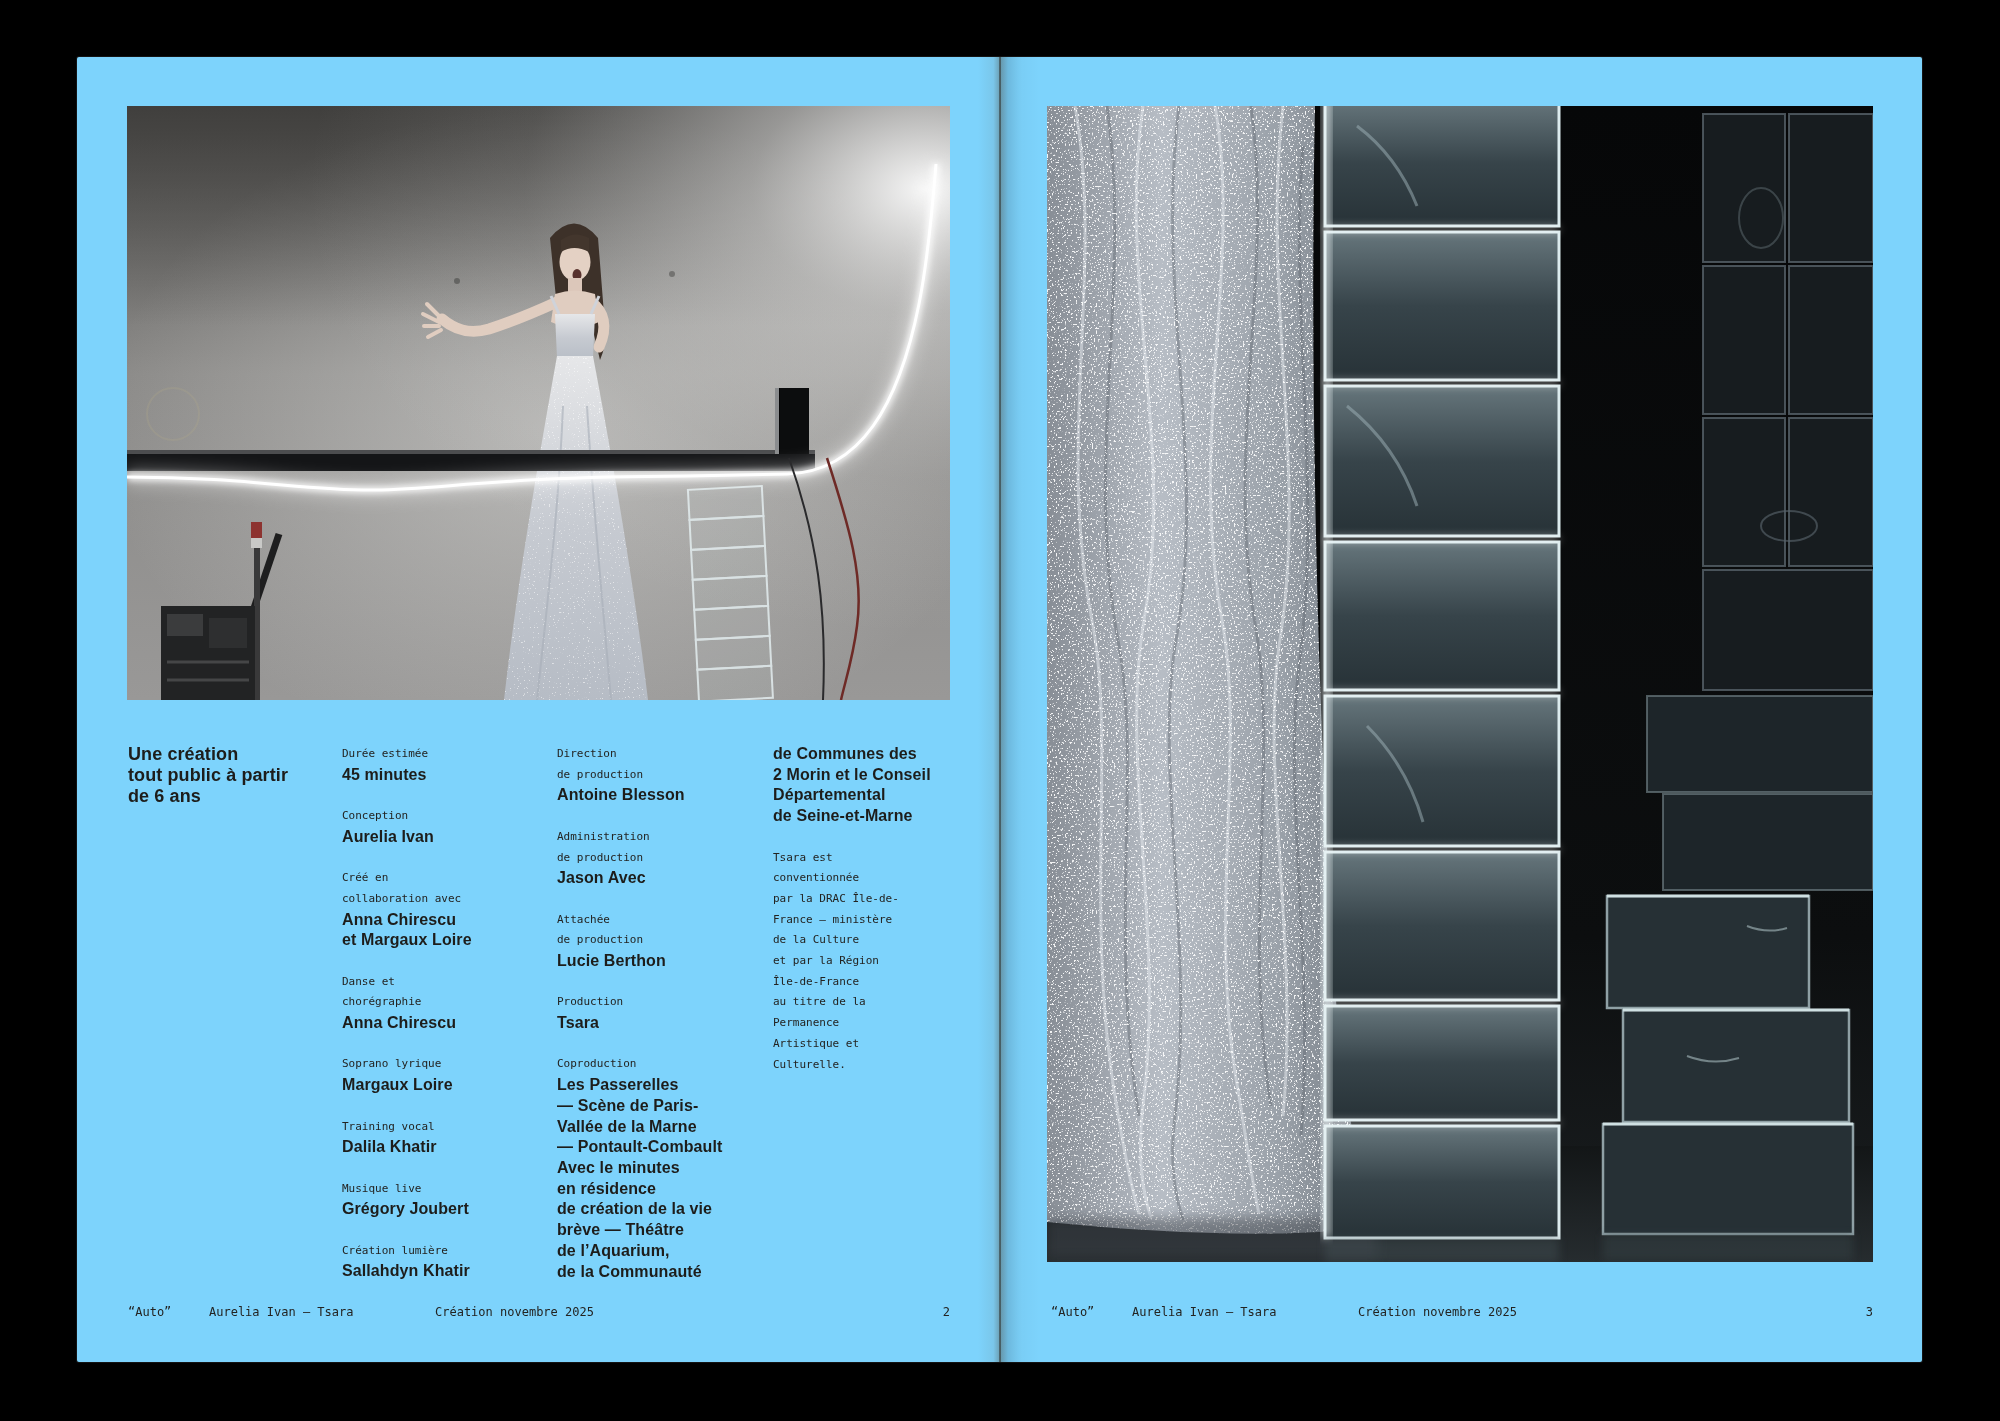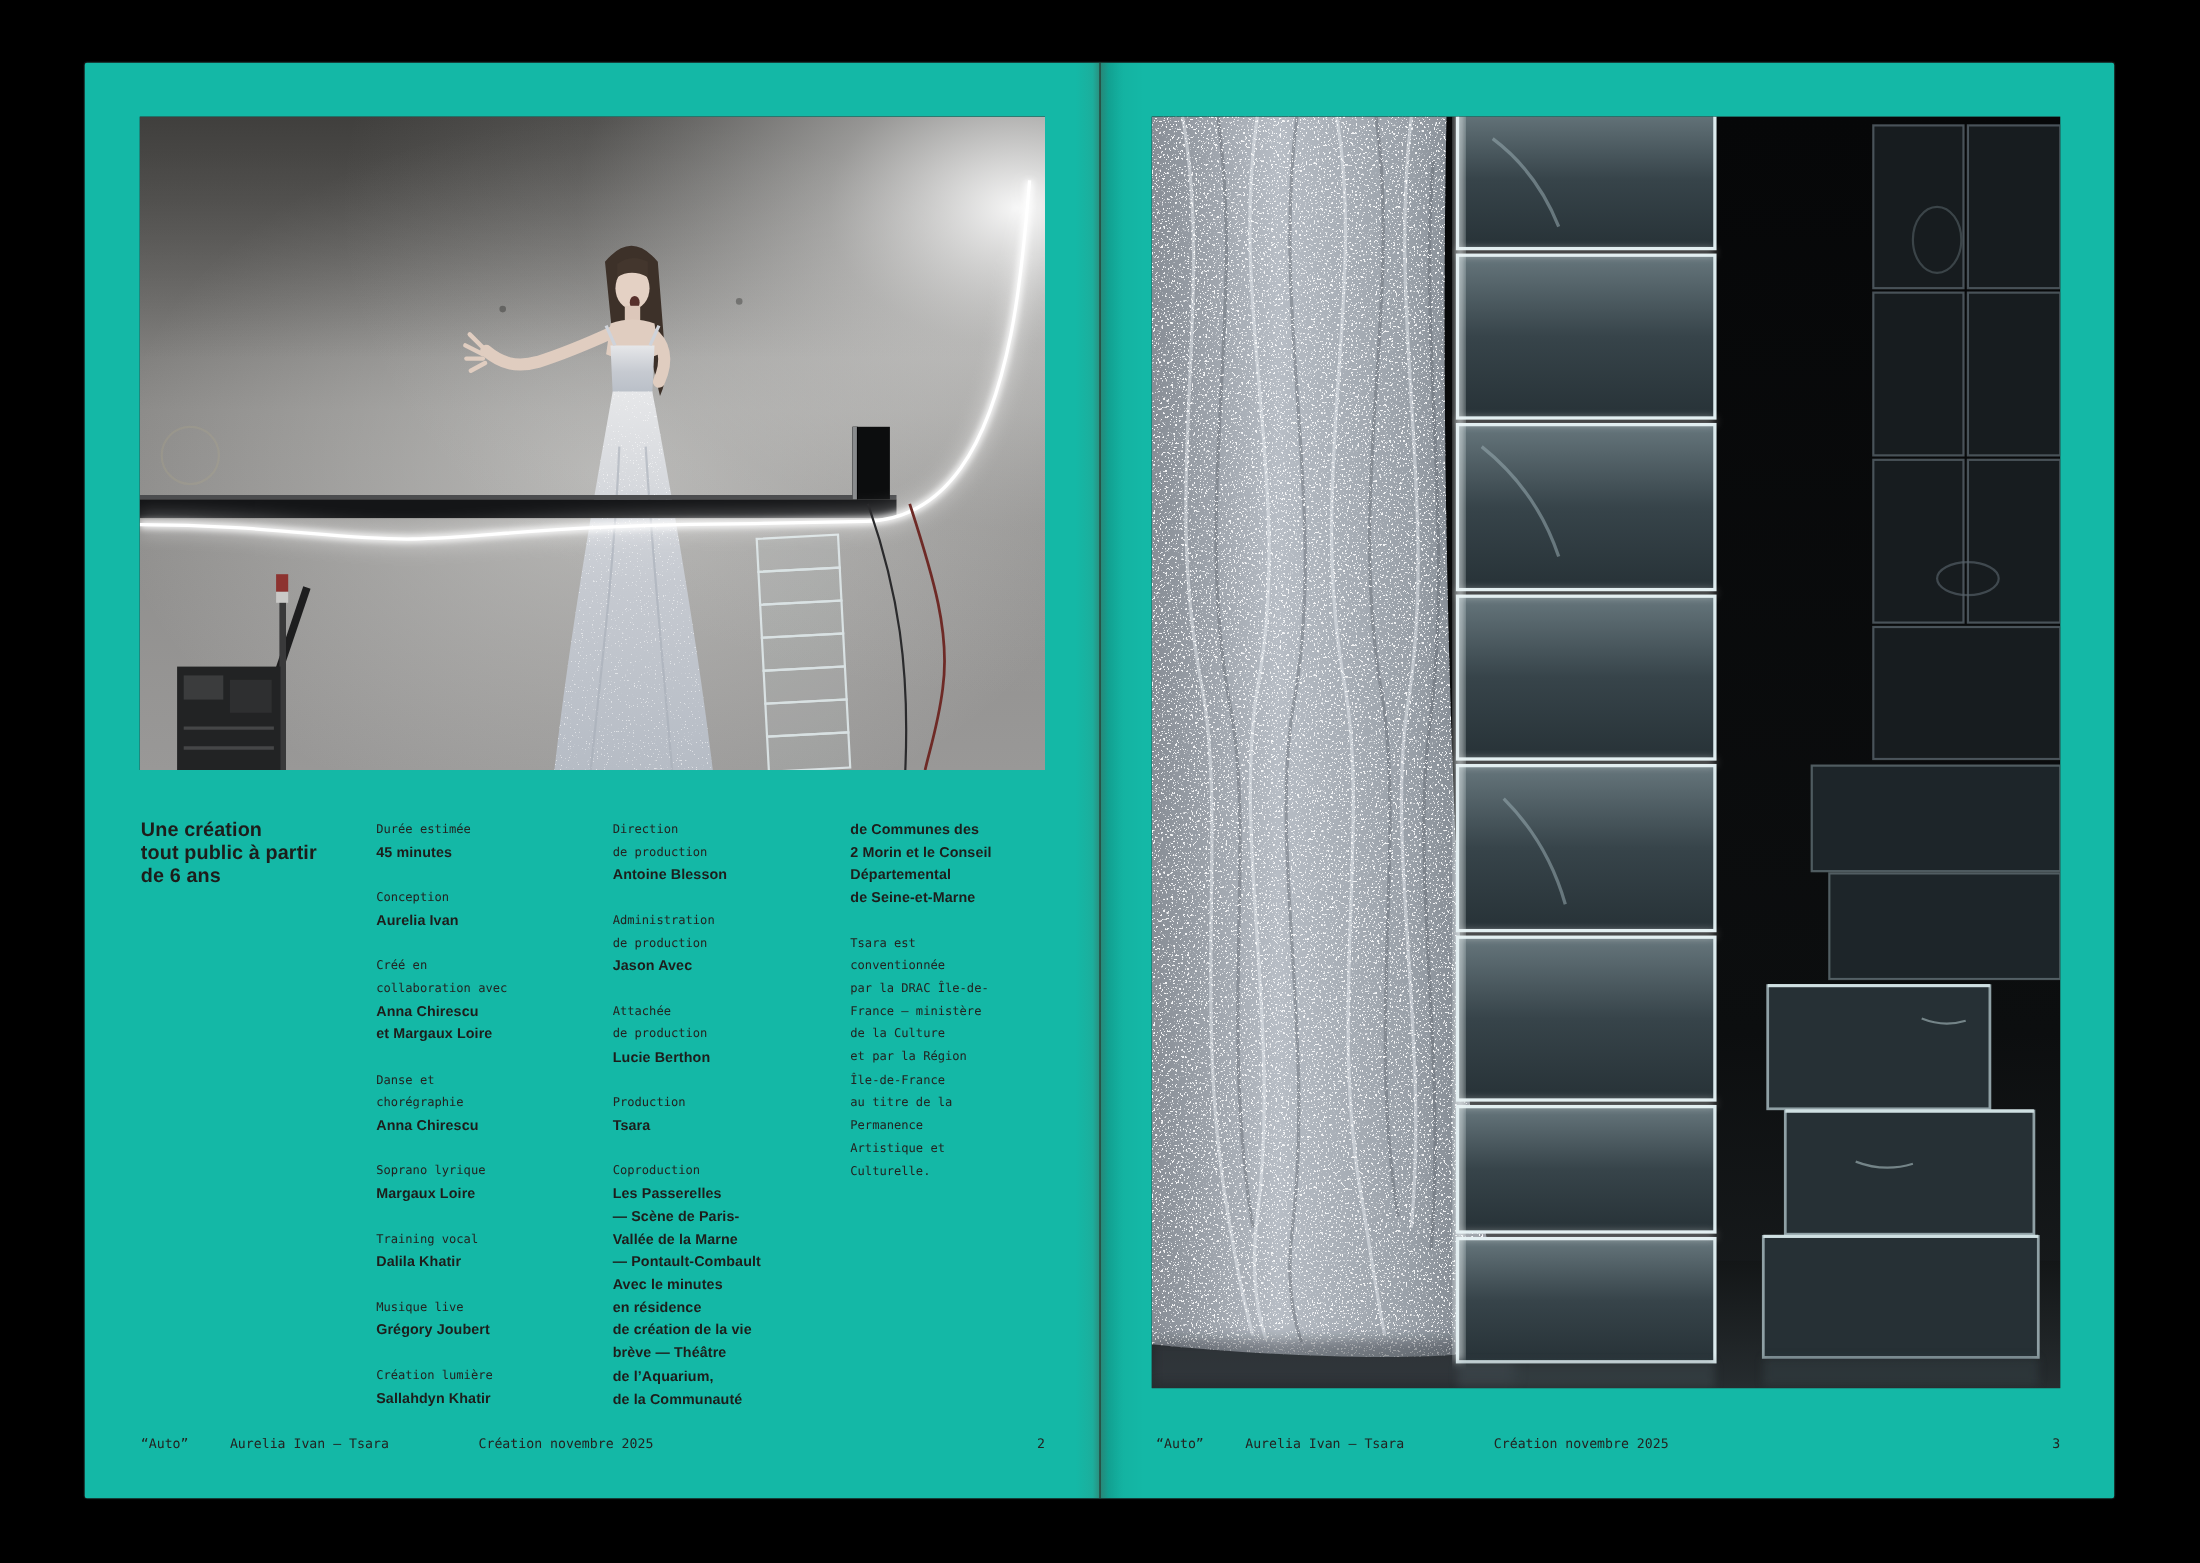--- a/index.html
+++ b/index.html
@@ -1,20 +1,20 @@
 <!DOCTYPE html>
 <html><head>
 <meta charset="utf-8">
 <style>
   *{margin:0;padding:0;box-sizing:border-box}
   html,body{background:#000}
   .stage{position:relative;width:2000px;height:1421px;background:#000;overflow:hidden;
          font-family:"Liberation Sans",sans-serif;color:#1f1f1d}
   .spread{position:absolute;left:77px;top:57px;width:1845px;height:1305px;
-          background:#14b8a6;border-radius:2px;box-shadow:0 0 0 1px #141414}
+          background:#7dd3fc;border-radius:2px;box-shadow:0 0 0 1px #141414}
   .page{position:absolute;top:0;height:100%}
   .page-left{left:0;width:923px}
   .page-right{left:923px;width:922px;
      background:linear-gradient(90deg, rgba(0,0,0,0.10) 0px, rgba(0,0,0,0.03) 18px, rgba(0,0,0,0) 40px)}
   .spine{position:absolute;left:901px;top:0;width:44px;height:100%;pointer-events:none;
      background:linear-gradient(90deg, rgba(0,0,0,0) 0%, rgba(95,88,70,0.10) 35%,
        rgba(80,74,58,0.32) 47%, rgba(42,39,30,0.88) 50%, rgba(80,74,60,0.30) 53%,
        rgba(0,0,0,0.06) 68%, rgba(0,0,0,0) 100%)}
   .photo{position:absolute;overflow:hidden;background:#222}
   .photo svg{display:block;width:100%;height:100%}
@@ -23,21 +23,21 @@
 
   .credits{position:absolute;left:51px;top:687px;width:850px;height:560px}
   .credit-col{position:absolute;top:0;width:206px}
   .credit-col:nth-child(1){left:0}
   .credit-col:nth-child(2){left:214px}
   .credit-col:nth-child(3){left:429px}
   .credit-col:nth-child(4){left:645px}
   .credit-block{margin-bottom:20.7px}
   .lab{font-family:"DejaVu Sans Mono","Liberation Mono",monospace;font-size:11px;
        line-height:20.7px;letter-spacing:0px;color:#232321;white-space:nowrap}
-  .val{font-weight:700;font-size:13px;line-height:20.7px;color:#1d1d1b;
+  .val{font-weight:700;font-size:16px;line-height:20.7px;color:#1d1d1b;
        letter-spacing:0.1px;white-space:nowrap}
   .credit-col:nth-child(1) .val{font-size:18px;line-height:21px}
 
   .ft{position:absolute;top:1246px;font-family:"DejaVu Sans Mono","Liberation Mono",monospace;
       font-size:12px;line-height:18px;color:#232321;white-space:nowrap}
   .ft-title{left:51px}
   .ft-author{left:132px}
   .ft-creation{left:358px}
   .ft-num{left:790px;width:83px;text-align:right}
 </style>

